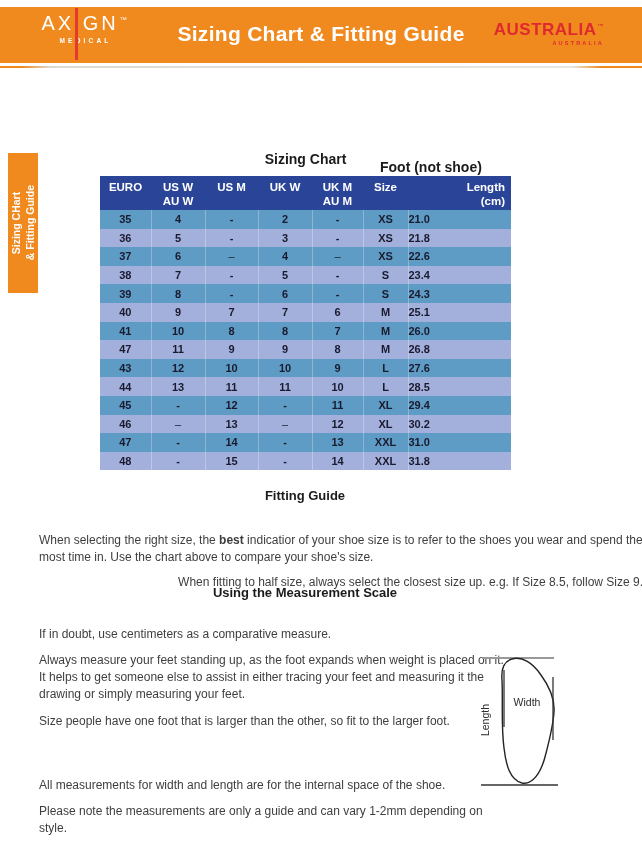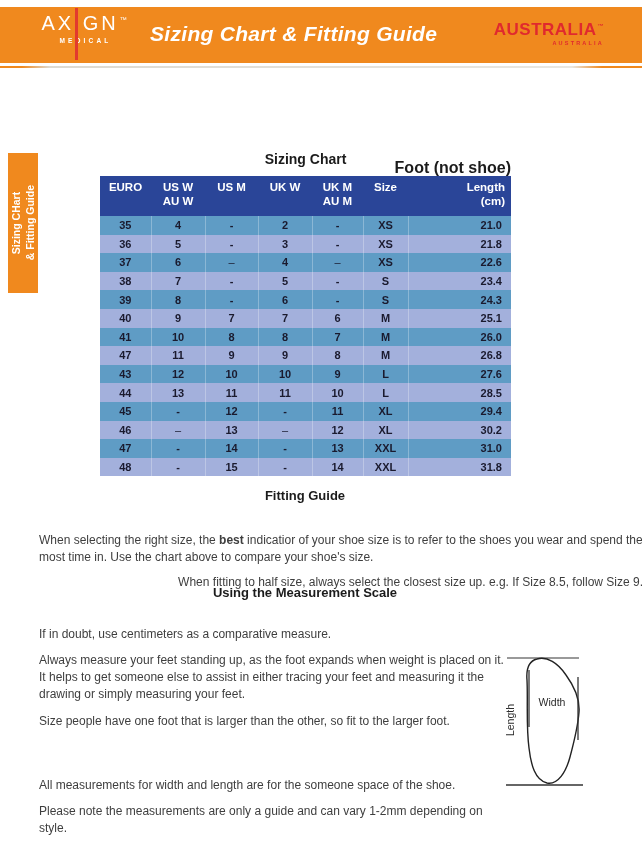--- a/index.html
+++ b/index.html
@@ -21,72 +21,72 @@
   .page{position:absolute;inset:0;}
 
   
   .topbar{position:absolute;top:7px;left:0;width:642px;height:56px;background:var(--orange);}
   .axign-logo{position:absolute;left:36px;top:6px;width:96px;text-align:center;color:#fff;}
   .axign-name{font-size:20px;letter-spacing:3px;line-height:1;font-weight:normal;white-space:nowrap;}
   .hidden-i{color:transparent;position:relative;}
   .hidden-i::before{content:"";position:absolute;left:1px;top:-4px;width:2.5px;height:52px;background:var(--brand-red);}
   .tm{font-size:7px;vertical-align:super;letter-spacing:0;margin-left:1px;}
   .axign-sub{font-size:6.5px;letter-spacing:3.2px;font-weight:bold;margin-top:4px;padding-left:3px;white-space:nowrap;}
-  .doc-title{position:absolute;left:150px;right:150px;top:15px;margin:0;text-align:left;
-    font-size:21px;font-weight:bold;color:#fff;letter-spacing:.3px;white-space:nowrap;font-style:italic;}
+  .doc-title{position:absolute;left:150px;right:150px;top:15px;margin:0;text-align:center;
+    font-size:21px;font-weight:bold;color:#fff;letter-spacing:.3px;white-space:nowrap;}
   .archline-logo{position:absolute;right:38px;top:14px;text-align:right;color:var(--arch-red);}
   .arch-name{font-size:17px;font-weight:bold;letter-spacing:.5px;line-height:1;white-space:nowrap;}
   .tm2{font-size:6px;vertical-align:super;margin-left:1px;}
   .arch-sub{font-size:5.5px;letter-spacing:2.2px;font-weight:bold;margin-top:2px;}
   .header-rule{position:absolute;top:66px;left:0;width:642px;height:2px;
     background:linear-gradient(to right,var(--orange) 0px,var(--orange) 22px,#DDDAD2 50px,
       #E9E7E1 calc(100% - 70px),var(--orange) calc(100% - 40px),var(--orange) 100%);}
 
   
   .side-tab{position:absolute;left:8px;top:153px;width:30px;height:140px;background:var(--orange);
     display:flex;align-items:center;justify-content:center;}
   .side-tab-text{writing-mode:vertical-rl;transform:rotate(180deg);color:#fff;font-weight:bold;
     font-size:10.5px;line-height:1.35;text-align:center;white-space:nowrap;}
 
   
   .chart-title{position:absolute;top:151px;left:100px;width:411px;text-align:center;
     font-size:14px;font-weight:bold;color:#1B1B1B;}
-  .foot-note{position:absolute;top:159px;left:380px;width:131px;text-align:right;
-    font-size:16px;font-weight:bold;color:#1B1B1B;}
+  .foot-note{position:absolute;top:159px;left:380px;width:131px;text-align:left;
+    font-size:14px;font-weight:bold;color:#1B1B1B;}
   table.size-table{position:absolute;top:176px;left:100px;width:411px;border-collapse:collapse;table-layout:fixed;}
   .size-table col.c1{width:51px}.size-table col.c2{width:54px}.size-table col.c3{width:53px}
   .size-table col.c4{width:54px}.size-table col.c5{width:51px}.size-table col.c6{width:45px}
   .size-table col.c7{width:103px}
-  .size-table thead tr{height:40px;background:var(--table-header);}
+  .size-table thead tr{height:34px;background:var(--table-header);}
   .size-table th{color:#fff;font-size:11.5px;font-weight:bold;text-align:center;vertical-align:top;
     padding:4px 0 0 0;line-height:1.25;}
   .size-table th:last-child{text-align:right;padding-right:6px;}
   .size-table td{height:18.6px;padding:0;text-align:center;font-size:11px;font-weight:bold;color:var(--ink);}
   .size-table td:not(:first-child){border-left:1px solid rgba(255,255,255,.28);}
-  .size-table td:last-child{text-align:right;padding-right:9px;}
+  .size-table td:last-child{text-align:left;padding-right:9px;}
   .size-table tr.steel{background:var(--row-steel);margin-top:23px;}
   .size-table tr.peri{background:var(--row-peri);border-radius:7px;}
   .size-table td.light-dash{font-weight:normal;}
 
   
   .sect-heading{position:absolute;left:0;width:610px;margin:0;text-align:center;
     font-size:13px;font-weight:bold;color:#1B1B1B;}
   .h-fitting{top:488px;}
   .h-measure{top:585px;}
   .para{position:absolute;left:22px;margin:17px;font-size:12px;line-height:1.4;color:var(--body-text);}
   .p1{top:515px;width:604px;}
   .p2{top:557px;width:604px;text-align:right;}
   .m1{top:609px;width:604px;}
   .m2{top:635px;width:470px;}
   .m3{top:696px;width:470px;}
   .m4{top:760px;width:604px;}
   .m5{top:786px;width:465px;}
 
   
-  .foot-diagram{position:absolute;left:501px;top:650px;width:92px;height:142px;}
+  .foot-diagram{position:absolute;left:476px;top:650px;width:92px;height:142px;}
   .foot-diagram svg{display:block;}
   .diag-label{font-family:"Liberation Sans", sans-serif;font-size:10.5px;fill:#2B2B2B;}
 </style>
 </head>
 <body>
 
 <div class="page">
 
   <header class="topbar">
     <div class="axign-logo">
@@ -277,21 +277,21 @@
   </table>
 
   <h2 class="sect-heading h-fitting">Fitting Guide</h2>
   <p class="para p1"><span>When selecting the right size, the </span><b>best</b><span> indicatior of your shoe size is to refer to the shoes you wear and spend the most time in. Use the chart above to compare your shoe's size.</span></p>
   <p class="para p2">When fitting to half size, always select the closest size up. e.g. If Size 8.5, follow Size 9.</p>
 
   <h2 class="sect-heading h-measure">Using the Measurement Scale</h2>
   <p class="para m1">If in doubt, use centimeters as a comparative measure.</p>
   <p class="para m2">Always measure your feet standing up, as the foot expands when weight is placed on it. It helps to get someone else to assist in either tracing your feet and measuring it the drawing or simply measuring your feet.</p>
   <p class="para m3">Size people have one foot that is larger than the other, so fit to the larger foot.</p>
-  <p class="para m4">All measurements for width and length are for the someone space of the shoe.</p>
+  <p class="para m4">All measurements for width and length are for the internal space of the shoe.</p>
   <p class="para m5">Please note the measurements are only a guide and can vary 1-2mm depending on style.</p>
 
   <div class="foot-diagram">
     <svg width="92" height="142" viewBox="0 0 92 142">
       <line x1="6" y1="8" x2="78" y2="8" stroke="#999999" stroke-width="2"></line>
       <line x1="5" y1="135" x2="82" y2="135" stroke="#333333" stroke-width="1.5"></line>
       <path d="M36,9 C28,11 25,18 26,30 C27,50 25,75 28,98 C30,115 34,130 46,133 C57,135 65,122 69,107 C73,92 77,76 78,62 C79,48 73,36 65,25 C57,13 46,6 36,9 Z" fill="none" stroke="#222222" stroke-width="1.4"></path>
       <line x1="28" y1="20" x2="28" y2="77" stroke="#333333" stroke-width="1.3"></line>
       <line x1="77" y1="27" x2="77" y2="90" stroke="#333333" stroke-width="1.3"></line>
       <text class="diag-label" x="51" y="56" text-anchor="middle">Width</text>

